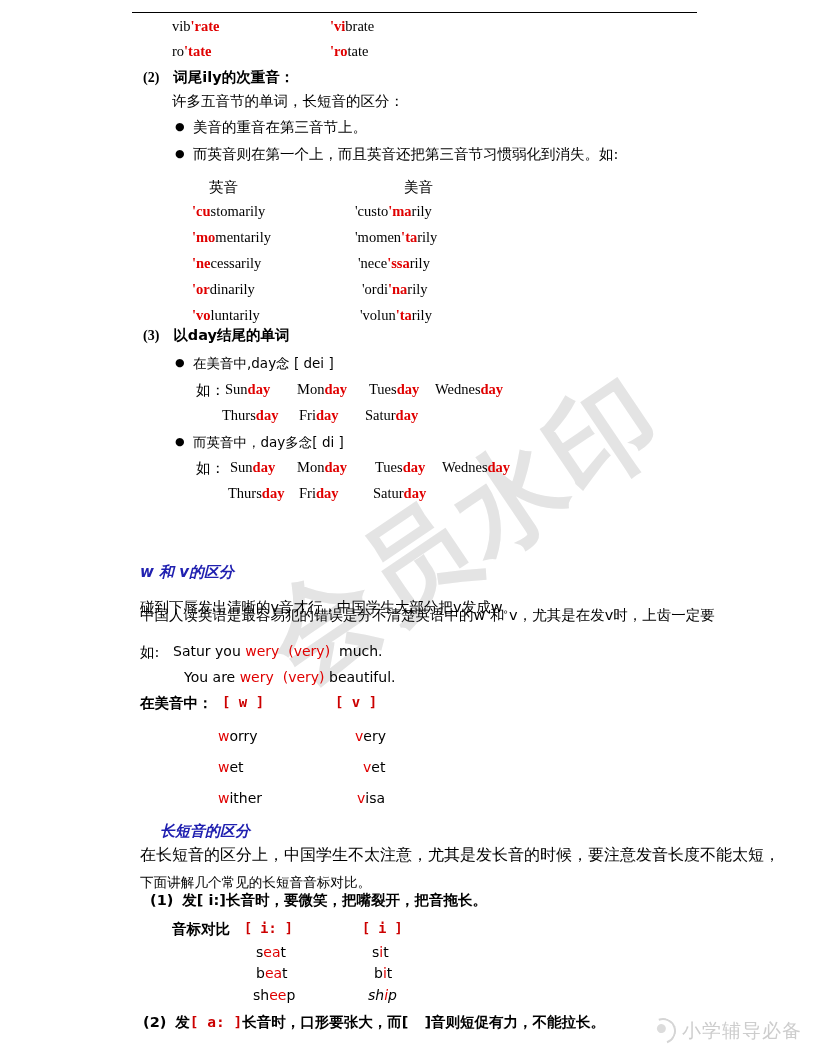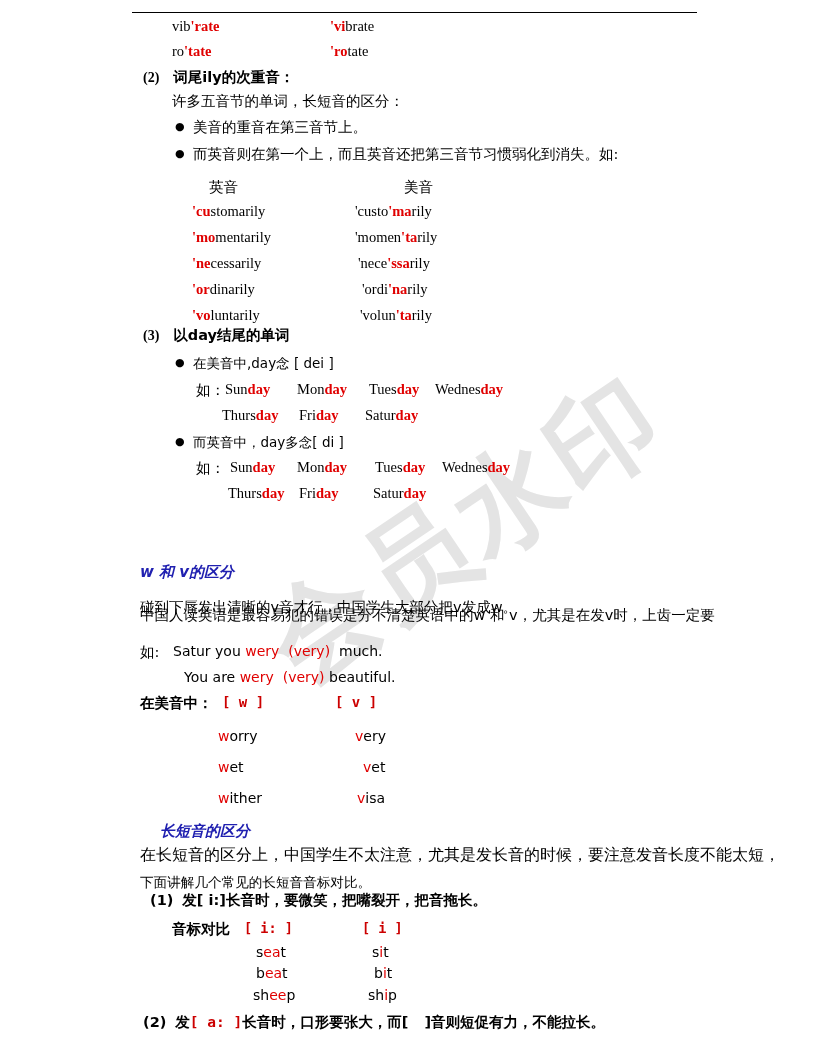--- a/index.html
+++ b/index.html
@@ -281,25 +281,29 @@
     <div class="blk sans" style="left:256px;top:965px;">
       <span>b</span><span class="r">ea</span><span>t</span>
     </div>
     <div class="blk sans" style="left:374px;top:965px;">
       <span>b</span><span class="r">i</span><span>t</span>
     </div>
 
     <div class="blk sans" style="left:253px;top:987px;">
       <span>sh</span><span class="r">ee</span><span>p</span>
     </div>
-    <div class="blk sans" style="left:368px;top:987px;">
+    <div class="blk sans" style="left:368px;top:987px;font-style:italic;">
       <span>sh</span><span class="r">i</span><span>p</span>
     </div>
 
     <div class="blk" style="left:143px;top:1013px;">
       <span class="cn-b">(2)</span>
       <span class="cn-b" style="margin-left:5px;">发</span><span class="cn-b" style="color:#cc0000;font-family:'DejaVu Sans Mono','Liberation Mono',monospace;">[ a: ]</span><span class="cn-b">长音时，口形要张大，而[</span><span>&nbsp;&nbsp;&nbsp;&nbsp;</span><span class="cn-b">]音则短促有力，不能拉长。</span>
     </div>
 
   </div>
 
+  <div class="wm-logo">
+    <span class="mark"></span>
+    <span class="glyph">小学辅导必备</span>
+  </div>
 
 </div>
 
 </body></html>

